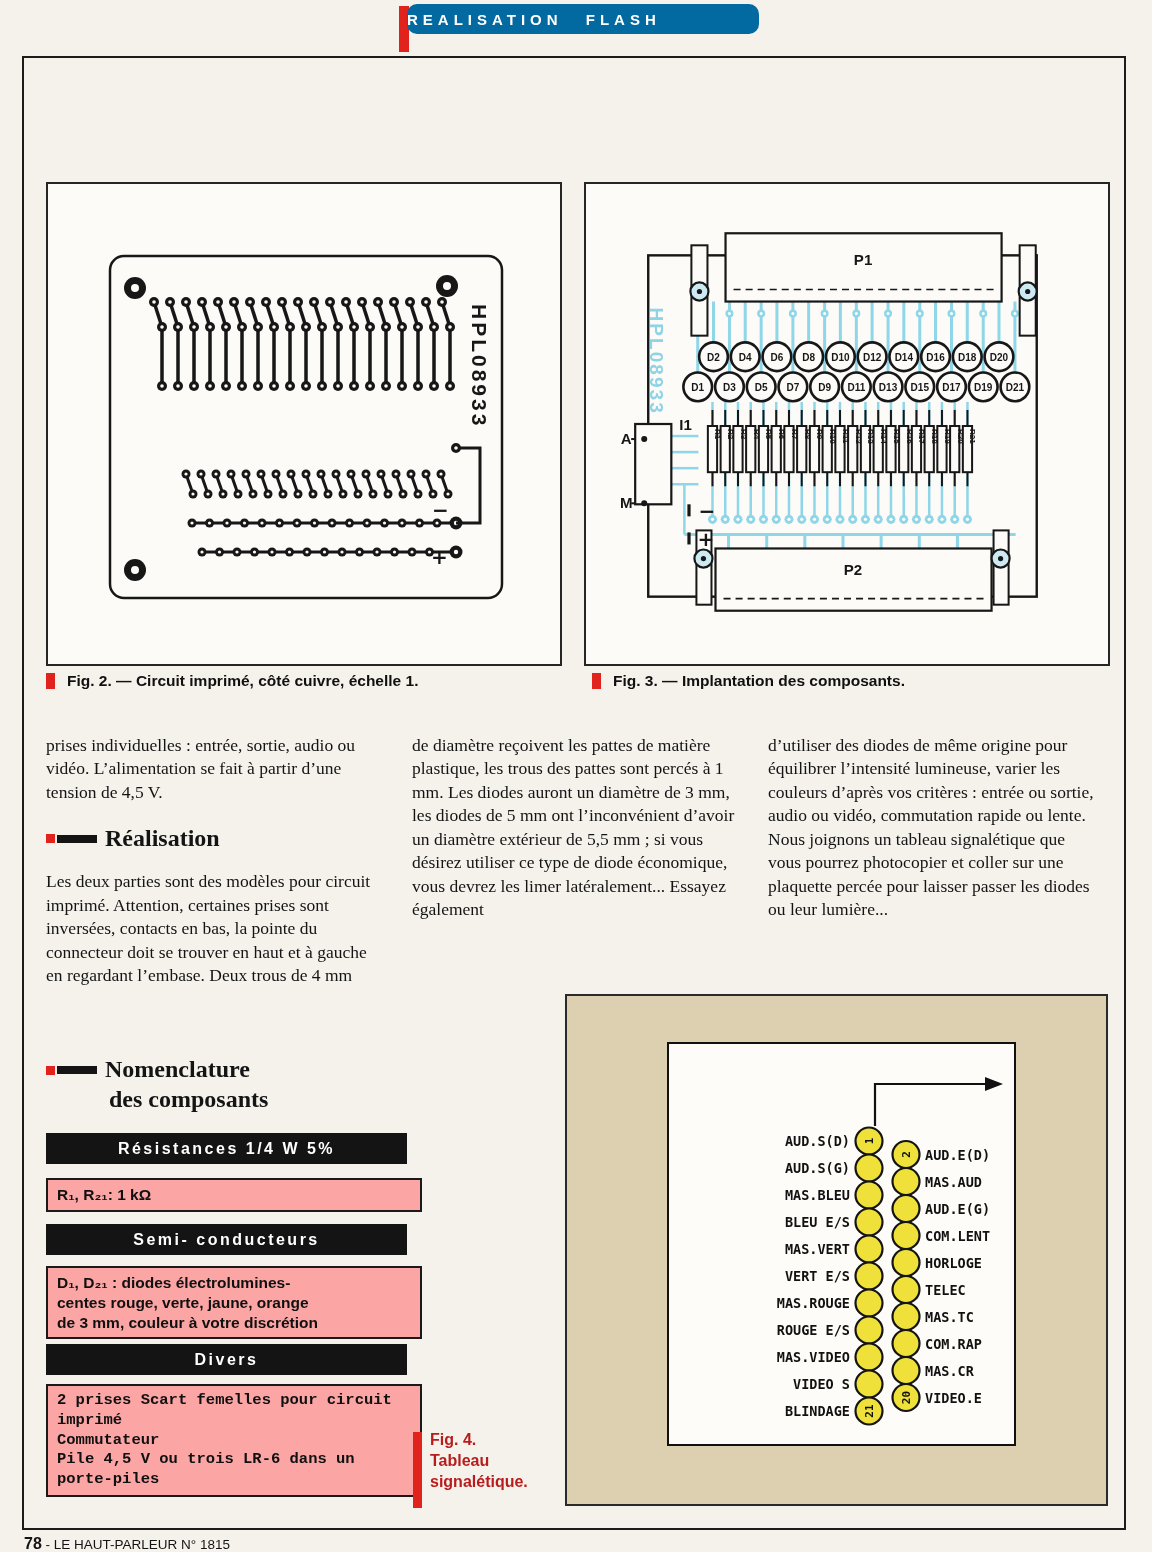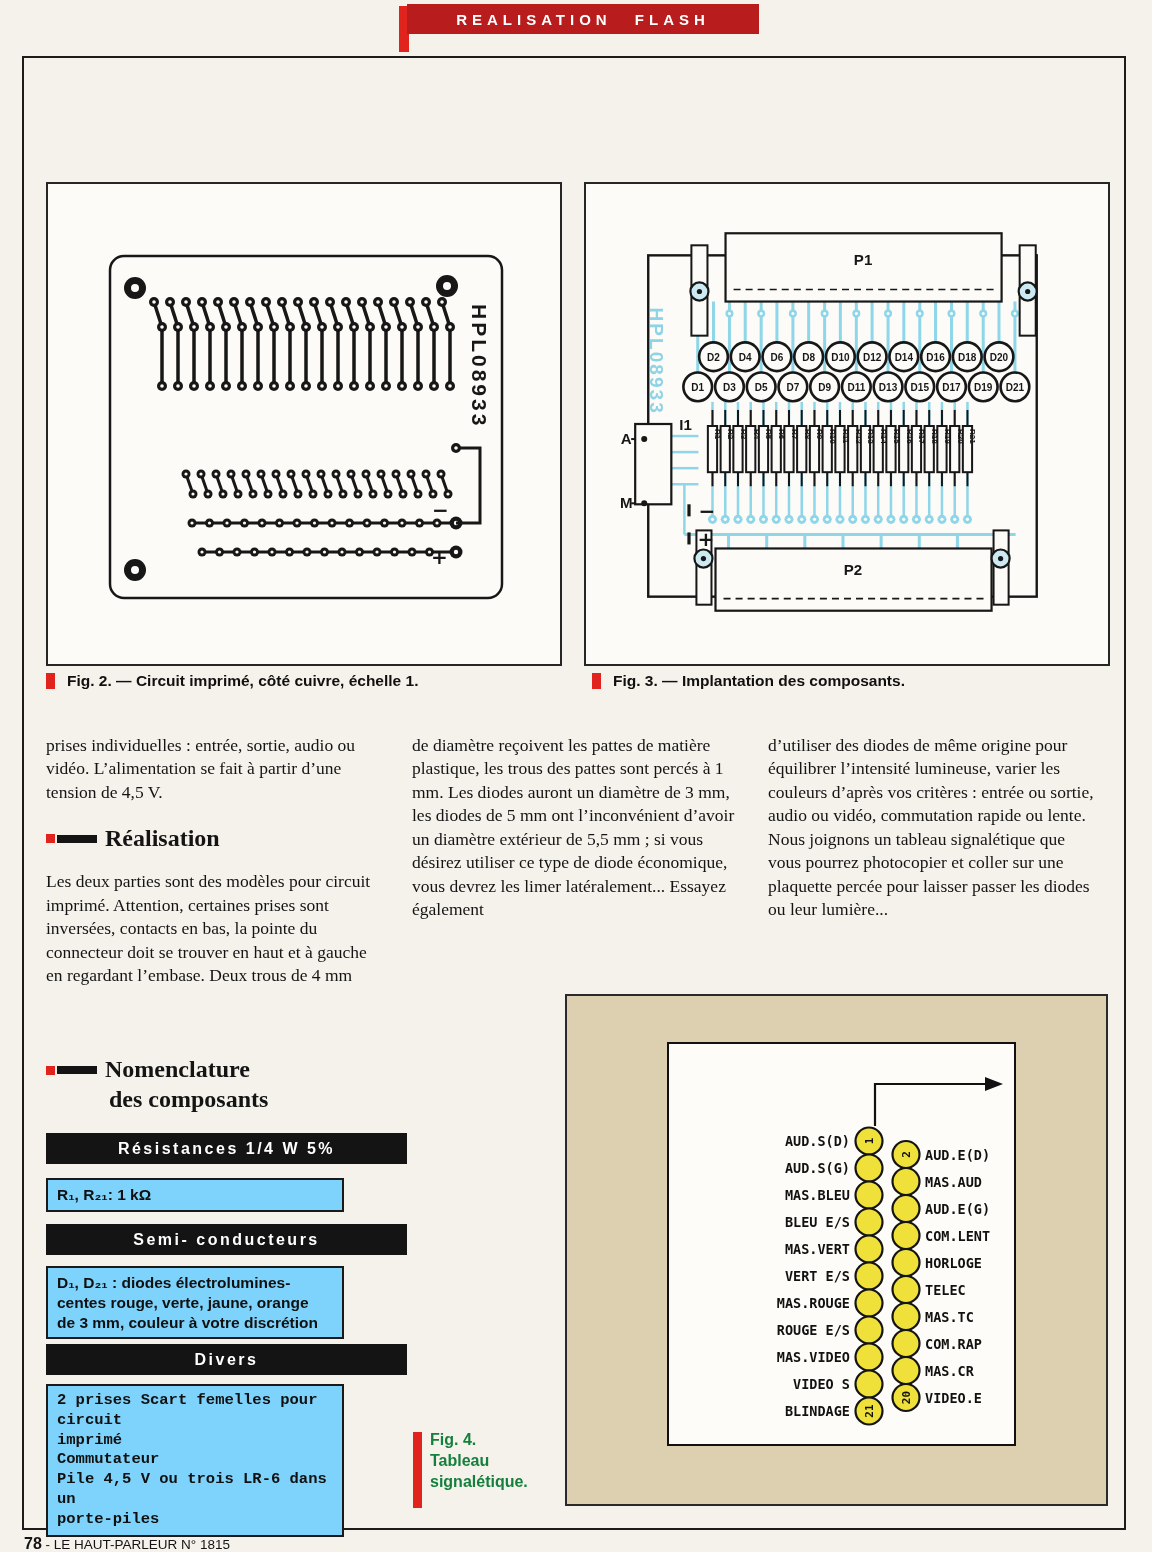--- a/index.html
+++ b/index.html
@@ -1,22 +1,22 @@
 <!DOCTYPE html>
 <html><head>
 <meta charset="utf-8">
 <style>
   html,body{margin:0;padding:0;}
   body{width:1152px;height:1552px;position:relative;background:#f5f2ec;font-family:"Liberation Serif",serif;color:#141414;overflow:hidden;}
 
   
   .banner-red{position:absolute;left:399px;top:6px;width:10px;height:46px;background:#e0231d;}
-  .banner-dark{position:absolute;left:407px;top:4px;width:352px;height:30px;background:#b91c1c;color:#fff;
-    display:flex;align-items:center;justify-content:center;
-    font:700 15px "Liberation Sans",sans-serif;letter-spacing:5px;word-spacing:14px;}
+  .banner-dark{position:absolute;left:407px;top:4px;width:352px;height:30px;background:#0369a1;color:#fff;
+    display:flex;align-items:center;
+    font:700 15px "Liberation Sans",sans-serif;letter-spacing:5px;word-spacing:14px;border-radius:10px;}
 
   
   .frame{position:absolute;left:22px;top:56px;width:1100px;height:1470px;border:2.5px solid #1c1c1c;}
 
   
   .figbox{position:absolute;background:#fcfbf8;border:2px solid #262626;}
   .figsvg{width:100%;height:100%;display:block;}
 
   
   .fig-cap{position:absolute;display:flex;align-items:center;font:700 15.5px "Liberation Sans",sans-serif;color:#101010;}
@@ -31,28 +31,28 @@
   .head-dash{width:40px;height:8px;background:#141414;margin-right:8px;flex:0 0 auto;}
   .head-text{font:700 24px "Liberation Serif",serif;}
   .nomen-head{align-items:flex-start;margin:0;}
   .nomen-head .red-sq,.nomen-head .head-dash{margin-top:12px;}
   .head-2 div{font:700 24px/1.25 "Liberation Serif",serif;}
 
   
   .nom-bar{position:absolute;width:361px;height:31px;box-sizing:border-box;background:#141414;color:#fff;
     display:flex;align-items:center;justify-content:center;
     font:700 16px "Liberation Sans",sans-serif;letter-spacing:2.5px;}
-  .nom-box{position:absolute;width:298px;box-sizing:border-box;background:#7dd3fc;border:2px solid #1a1a1a;
+  .nom-box{position:absolute;width:376px;box-sizing:border-box;background:#fca5a5;border:2px solid #1a1a1a;
     padding:5px 9px;font:700 15.5px/1.28 "Liberation Sans",sans-serif;color:#101010;}
 
   
   .beige{position:absolute;left:565px;top:994px;width:543px;height:512px;background:#dcd0b0;border:2px solid #2a2a2a;box-sizing:border-box;}
   .fig4-inner{position:absolute;left:100px;top:46px;width:345px;height:400px;background:#fdfcf8;border:2.5px solid #111;box-sizing:content-box;}
   .fig4-bar{position:absolute;left:413px;top:1432px;width:9px;height:76px;background:#e0231d;}
-  .fig4-cap{position:absolute;left:430px;top:1430px;font:700 16px/1.3 "Liberation Sans",sans-serif;color:#15803d;}
+  .fig4-cap{position:absolute;left:430px;top:1430px;font:700 16px/1.3 "Liberation Sans",sans-serif;color:#b91c1c;}
 
   .footer{position:absolute;left:24px;top:1535px;font:13.5px "Liberation Sans",sans-serif;color:#141414;}
   .footer b{font-weight:700;font-size:16px;}
 
   
   .pcb-code{font:700 21px "Liberation Sans",sans-serif;letter-spacing:3px;fill:#171717;}
   .pcb-code-cyan{font:700 19px "Liberation Sans",sans-serif;letter-spacing:2px;fill:#8ed4e6;}
   .pcb-sign{font:700 20px "DejaVu Sans",sans-serif;fill:#171717;}
   .conn-label{font:700 15px "Liberation Sans",sans-serif;fill:#171717;}
   .comp-label{font:700 10px "Liberation Sans",sans-serif;fill:#171717;}

